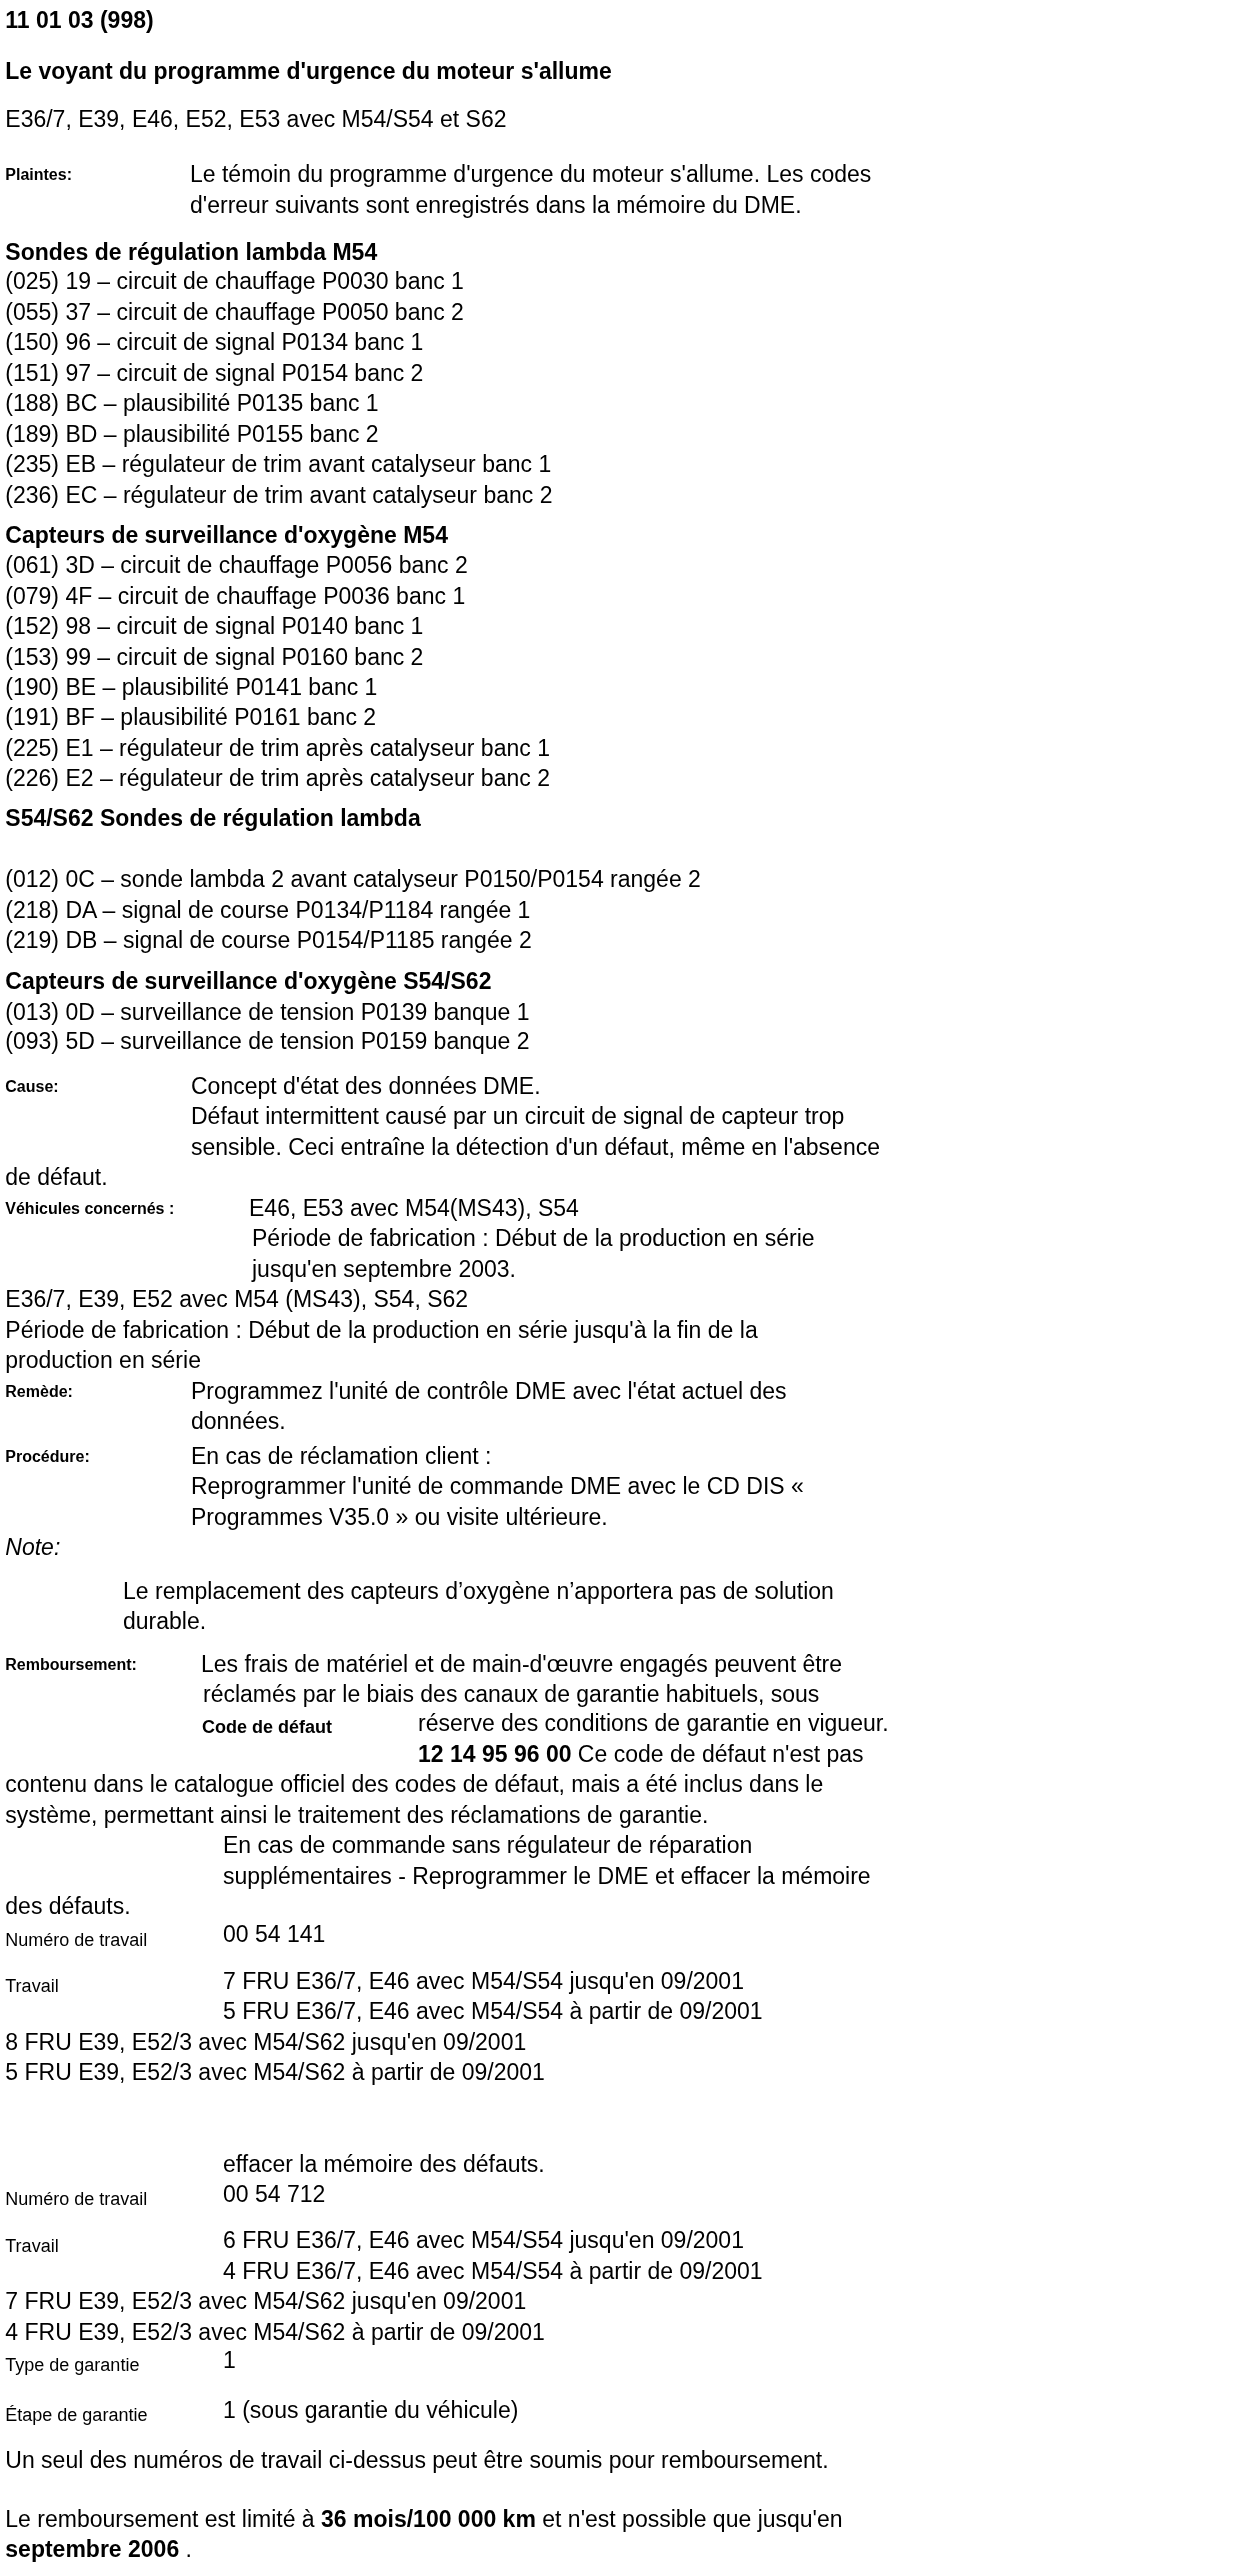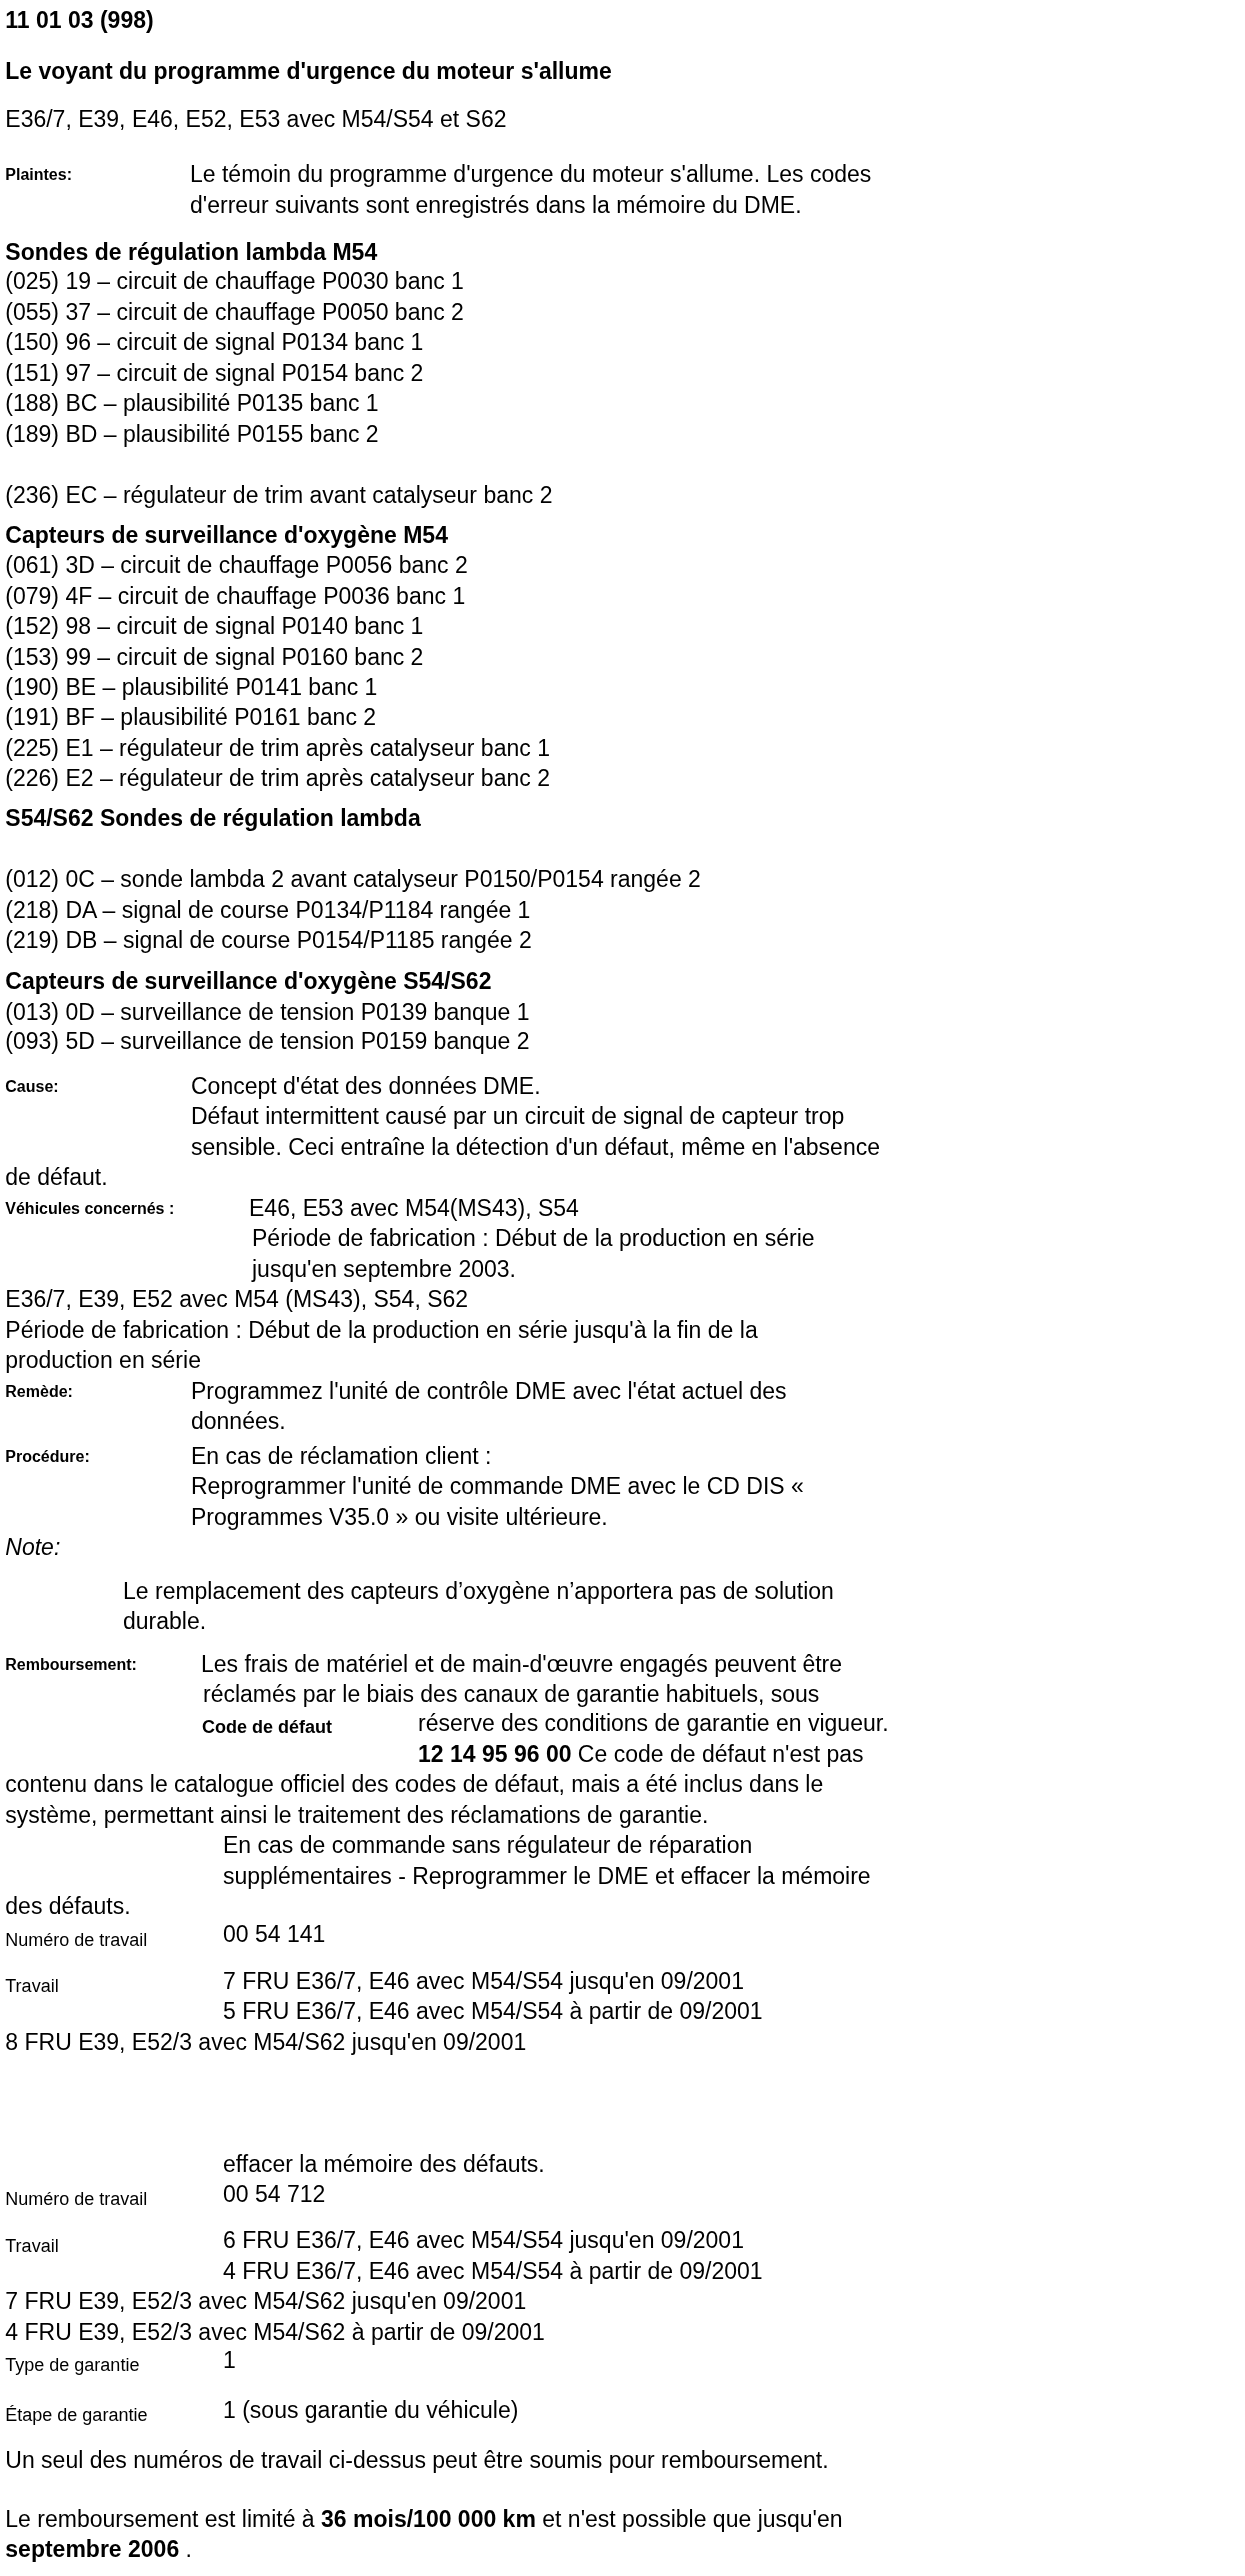--- a/index.html
+++ b/index.html
@@ -38,20 +38,21 @@
   <div class="ln" style="top:159px;left:190px">Le témoin du programme d'urgence du moteur s'allume. Les codes</div>
   <div class="ln" style="top:190px;left:190px">d'erreur suivants sont enregistrés dans la mémoire du DME.</div>
 
   <div class="ln head" style="top:237px;left:5.3px">Sondes de régulation lambda M54</div>
   <div class="ln" style="top:266px;left:5.3px">(025) 19 – circuit de chauffage P0030 banc 1</div>
   <div class="ln" style="top:297px;left:5.3px">(055) 37 – circuit de chauffage P0050 banc 2</div>
   <div class="ln" style="top:327px;left:5.3px">(150) 96 – circuit de signal P0134 banc 1</div>
   <div class="ln" style="top:358px;left:5.3px">(151) 97 – circuit de signal P0154 banc 2</div>
   <div class="ln" style="top:388px;left:5.3px">(188) BC – plausibilité P0135 banc 1</div>
   <div class="ln" style="top:419px;left:5.3px">(189) BD – plausibilité P0155 banc 2</div>
+  <div class="ln" style="top:449px;left:5.3px">(235) EB – régulateur de trim avant catalyseur banc 1</div>
   <div class="ln" style="top:480px;left:5.3px">(236) EC – régulateur de trim avant catalyseur banc 2</div>
 
   <div class="ln head" style="top:520px;left:5.3px">Capteurs de surveillance d'oxygène M54</div>
   <div class="ln" style="top:550px;left:5.3px">(061) 3D – circuit de chauffage P0056 banc 2</div>
   <div class="ln" style="top:581px;left:5.3px">(079) 4F – circuit de chauffage P0036 banc 1</div>
   <div class="ln" style="top:611px;left:5.3px">(152) 98 – circuit de signal P0140 banc 1</div>
   <div class="ln" style="top:642px;left:5.3px">(153) 99 – circuit de signal P0160 banc 2</div>
   <div class="ln" style="top:672px;left:5.3px">(190) BE – plausibilité P0141 banc 1</div>
   <div class="ln" style="top:702px;left:5.3px">(191) BF – plausibilité P0161 banc 2</div>
   <div class="ln" style="top:733px;left:5.3px">(225) E1 – régulateur de trim après catalyseur banc 1</div>
@@ -104,20 +105,21 @@
   <div class="ln" style="top:1830px;left:223px">En cas de commande sans régulateur de réparation</div>
   <div class="ln" style="top:1861px;left:223px">supplémentaires - Reprogrammer le DME et effacer la mémoire</div>
   <div class="ln" style="top:1891px;left:5.3px">des défauts.</div>
 
   <div class="ln small" style="top:1925px;left:5.3px">Numéro de travail</div>
   <div class="ln" style="top:1919px;left:223px">00 54 141</div>
   <div class="ln small" style="top:1971px;left:5.3px">Travail</div>
   <div class="ln" style="top:1966px;left:223px">7 FRU E36/7, E46 avec M54/S54 jusqu'en 09/2001</div>
   <div class="ln" style="top:1996px;left:223px">5 FRU E36/7, E46 avec M54/S54 à partir de 09/2001</div>
   <div class="ln" style="top:2027px;left:5.3px">8 FRU E39, E52/3 avec M54/S62 jusqu'en 09/2001</div>
+  <div class="ln" style="top:2057px;left:5.3px">5 FRU E39, E52/3 avec M54/S62 à partir de 09/2001</div>
 
   <div class="ln" style="top:2149px;left:223px">effacer la mémoire des défauts.</div>
 
   <div class="ln small" style="top:2184px;left:5.3px">Numéro de travail</div>
   <div class="ln" style="top:2179px;left:223px">00 54 712</div>
   <div class="ln small" style="top:2231px;left:5.3px">Travail</div>
   <div class="ln" style="top:2225px;left:223px">6 FRU E36/7, E46 avec M54/S54 jusqu'en 09/2001</div>
   <div class="ln" style="top:2256px;left:223px">4 FRU E36/7, E46 avec M54/S54 à partir de 09/2001</div>
   <div class="ln" style="top:2286px;left:5.3px">7 FRU E39, E52/3 avec M54/S62 jusqu'en 09/2001</div>
   <div class="ln" style="top:2317px;left:5.3px">4 FRU E39, E52/3 avec M54/S62 à partir de 09/2001</div>

